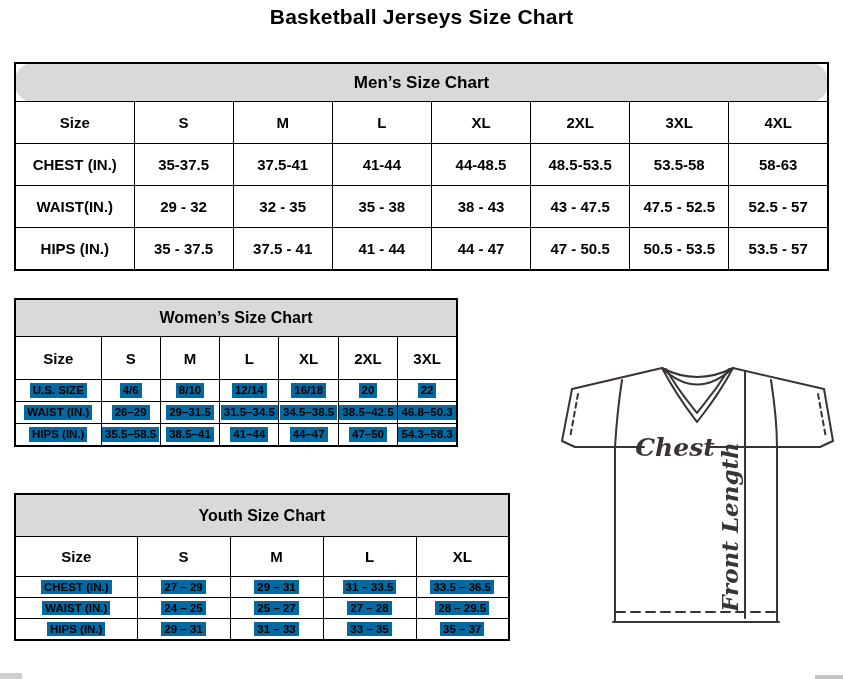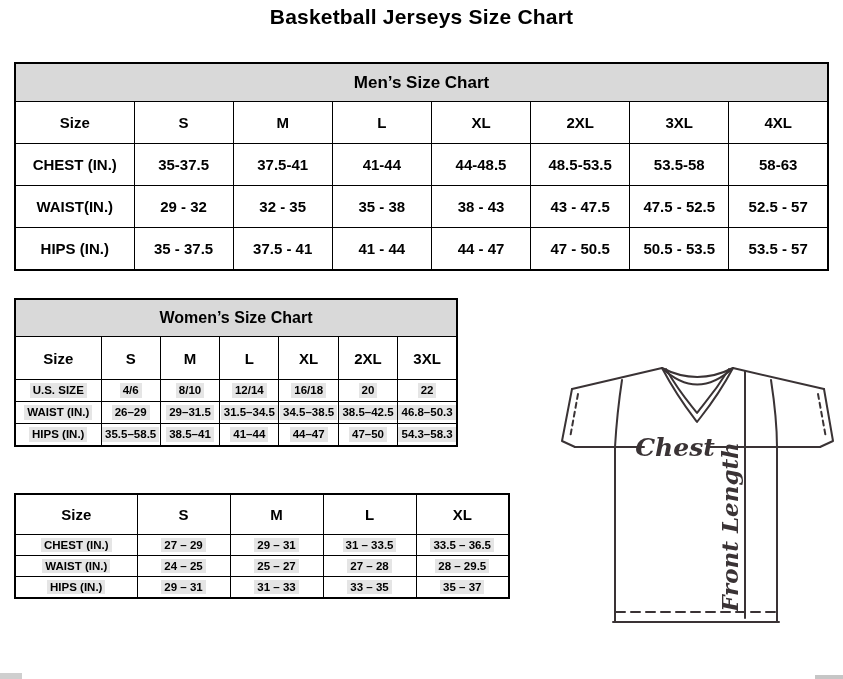--- a/index.html
+++ b/index.html
@@ -10,36 +10,36 @@
   .page-title{
     position:absolute;left:0;top:5px;width:843px;text-align:center;
     font-size:21px;font-weight:bold;letter-spacing:0.2px;
   }
   table{border-collapse:collapse;table-layout:fixed;position:absolute;background:#fff;}
   table{border:2px solid #000;}
   td{border:1px solid #000;text-align:center;vertical-align:middle;font-weight:bold;padding:0;overflow:hidden;white-space:nowrap;}
   td.band{background:#d9d9d9;}
   
   #tbl-men{left:14px;top:62px;width:815px;}
-  #tbl-men td.band{height:37px;font-size:17px;}
+  #tbl-men td.band{height:37px;font-size:17px;border-radius:18px;}
   #tbl-men tr.head-row td{height:41px;font-size:15px;}
   #tbl-men tr.data-row td{height:41px;font-size:15px;}
   
   #tbl-women{left:14px;top:298px;width:444px;}
   #tbl-women td.band{height:36px;font-size:16px;}
   #tbl-women tr.head-row td{height:42px;font-size:15px;}
   #tbl-women tr.data-row td{height:21px;font-size:11.5px;}
   
   #tbl-youth{left:14px;top:493px;width:496px;}
   #tbl-youth td.band{height:41px;font-size:16px;}
   #tbl-youth tr.head-row td{height:39px;font-size:15px;}
   #tbl-youth tr.data-row td{height:20px;font-size:11.5px;}
   
   #tbl-women tr.data-row span, #tbl-youth tr.data-row span{
-    background:#e5e5e5;padding:0 3px;display:inline-block;line-height:1.25;text-align:right;
+    background:#0369a1;padding:0 3px;display:inline-block;line-height:1.25;text-align:right;
   }
   
   #jersey{position:absolute;left:552px;top:356px;width:290px;height:316px;}
   .measure-label{
     font-family:"DejaVu Serif",serif;font-style:italic;font-weight:bold;fill:#3a3335;
   }
   
   .handle{position:absolute;background:#cfcfcf;}
   #handle-left{left:0;top:673px;width:22px;height:6px;}
   #handle-right{left:815px;top:675px;width:28px;height:4px;background:#c6c6c6;}
@@ -162,20 +162,23 @@
 
 <table id="tbl-youth">
     <colgroup>
       <col style="width:122px">
       <col>
       <col>
       <col>
       <col>
     </colgroup>
     <tbody>
+      <tr class="band-row">
+        <td class="band" colspan="5">Youth Size Chart</td>
+      </tr>
       <tr class="head-row">
         <td><span>Size</span></td>
         <td><span>S</span></td>
         <td><span>M</span></td>
         <td><span>L</span></td>
         <td><span>XL</span></td>
       </tr>
       <tr class="data-row">
         <td><span>CHEST (IN.)</span></td>
         <td><span>27 – 29</span></td>

